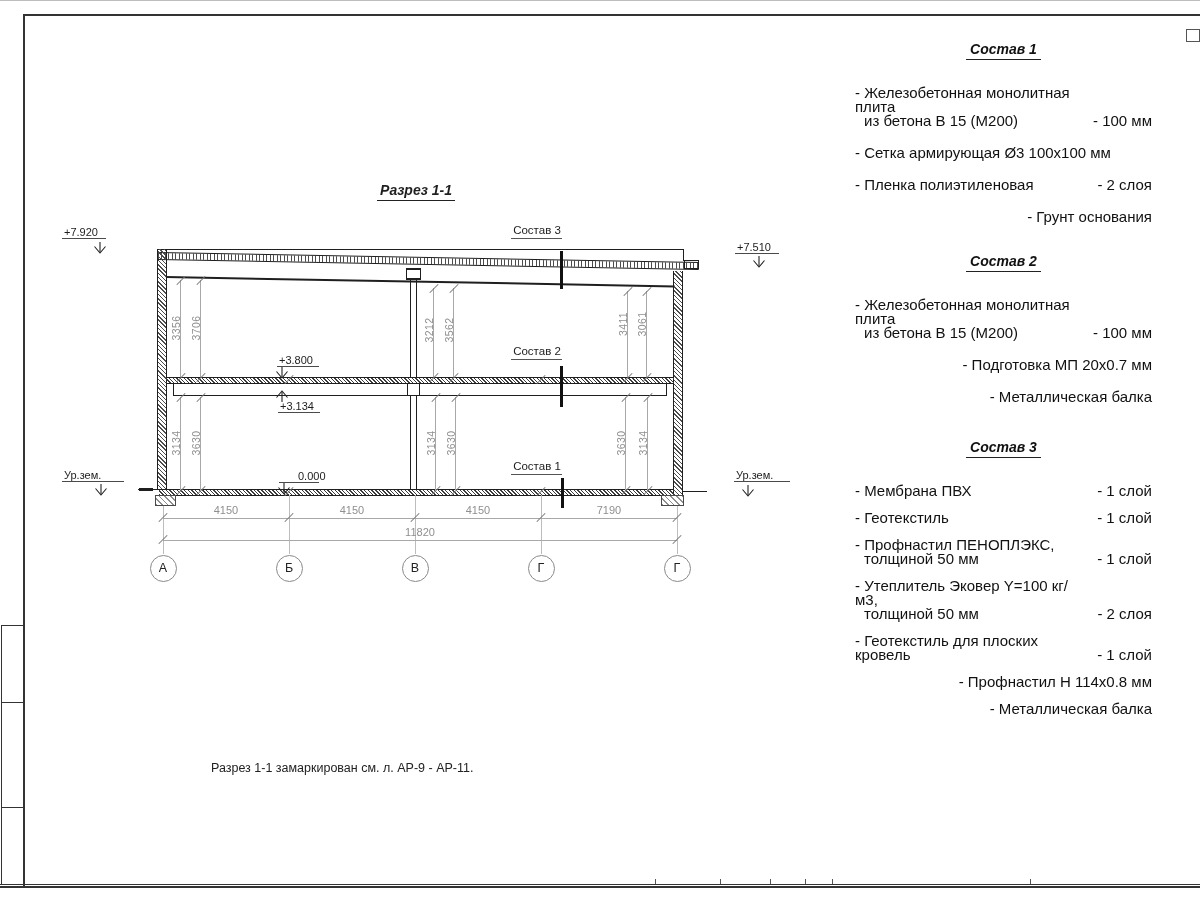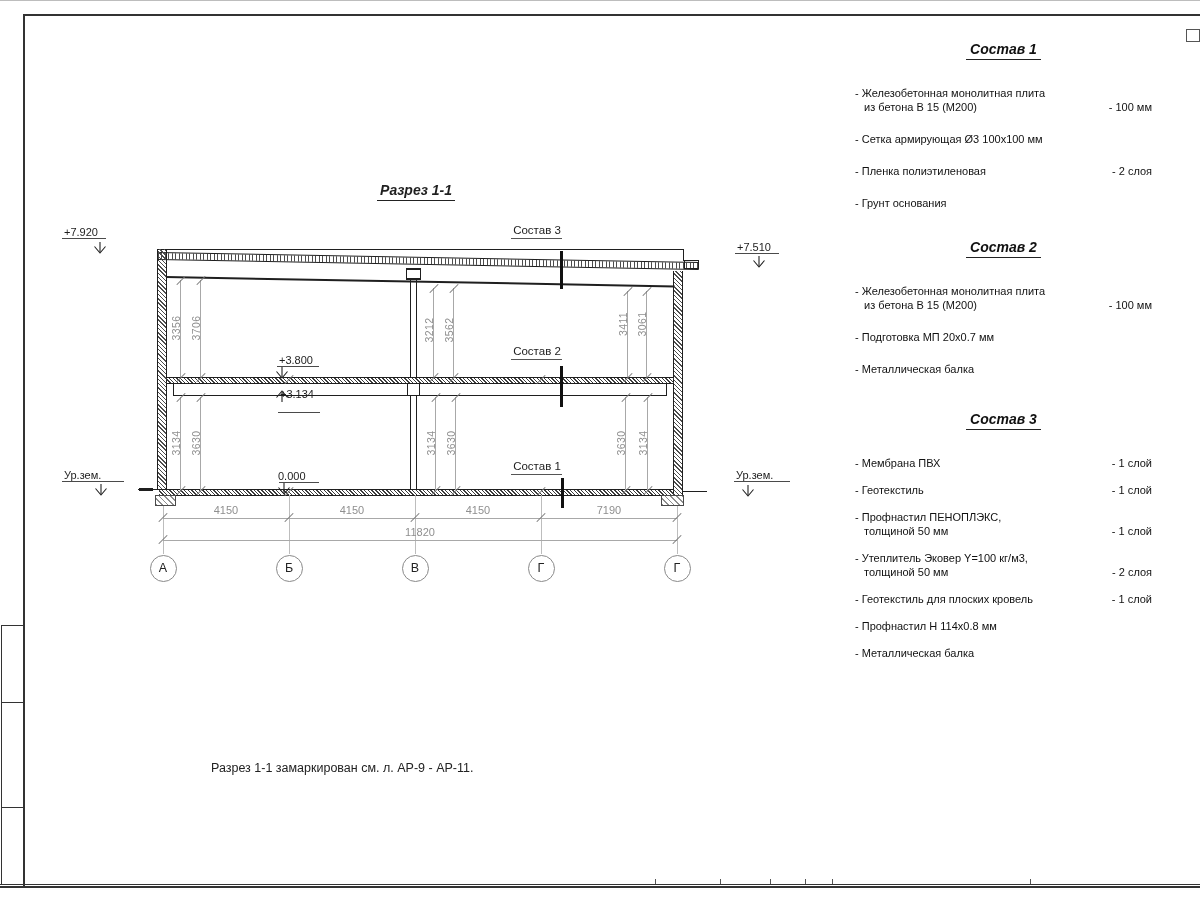--- a/index.html
+++ b/index.html
@@ -67,21 +67,21 @@
 
   
   .panel { position:absolute; left:846px; top:40px; width:306px; padding-left:9px; }
   .comp-section { margin-bottom:28px; }
   .comp-section.gap34 { margin-bottom:34px; }
   .comp-head { text-align:center; margin-bottom:26px; }
   .comp-head span {
     display:inline-block; font-size:14px; font-style:italic; font-weight:bold;
     border-bottom:1px solid #222; padding:0 4px 2px; color:#111;
   }
-  .comp-item { display:flex; align-items:flex-end; margin-bottom:18px; font-size:11px; line-height:14px; color:#111; }
+  .comp-item { display:flex; align-items:flex-end; margin-bottom:18px; font-size:15px; line-height:14px; color:#111;justify-content:flex-end; }
   .tight .comp-item { margin-bottom:13px; }
   .comp-label .l2 { padding-left:9px; }
   .comp-value { margin-left:auto; white-space:nowrap; padding-left:8px; }
 </style>
 </head>
 <body>
 
 <div class="sheet">
 
   <div class="lnlight" style="left:0;top:0;width:1200px;height:1px;"></div>
@@ -238,24 +238,24 @@
         <path d="M2.5 4.5 L8 11 L13.5 4.5" fill="none" stroke="#222" stroke-width="1.1"></path>
       </svg>
   </div>
 
   <div class="lvl" style="left:274px;top:388px;">
     <svg width="16" height="12" style="transform:rotate(180deg)">
         <line x1="8" y1="0" x2="8" y2="10" stroke="#222" stroke-width="1.1"></line>
         <path d="M2.5 4.5 L8 11 L13.5 4.5" fill="none" stroke="#222" stroke-width="1.1"></path>
       </svg>
   </div>
-  <div class="elev-text" style="left:280px;top:388px;">+3.134</div>
+  <div class="elev-text" style="left:280px;top:400px;">+3.134</div>
   <div class="elev-underline" style="left:278px;top:412px;width:42px;"></div>
 
-  <div class="elev-text" style="left:278px;top:470px;">0.000</div>
+  <div class="elev-text" style="left:298px;top:470px;">0.000</div>
   <div class="elev-underline" style="left:279px;top:482px;width:40px;"></div>
   <div class="lvl" style="left:276px;top:481px;">
     <svg width="16" height="12">
         <line x1="8" y1="0" x2="8" y2="10" stroke="#222" stroke-width="1.1"></line>
         <path d="M2.5 4.5 L8 11 L13.5 4.5" fill="none" stroke="#222" stroke-width="1.1"></path>
       </svg>
   </div>
 
   <div class="elev-text" style="left:64px;top:469px;">Ур.зем.</div>
   <div class="elev-underline" style="left:62px;top:481px;width:62px;"></div>

